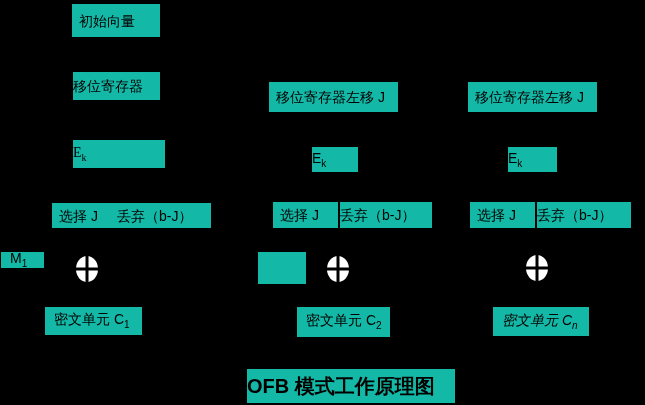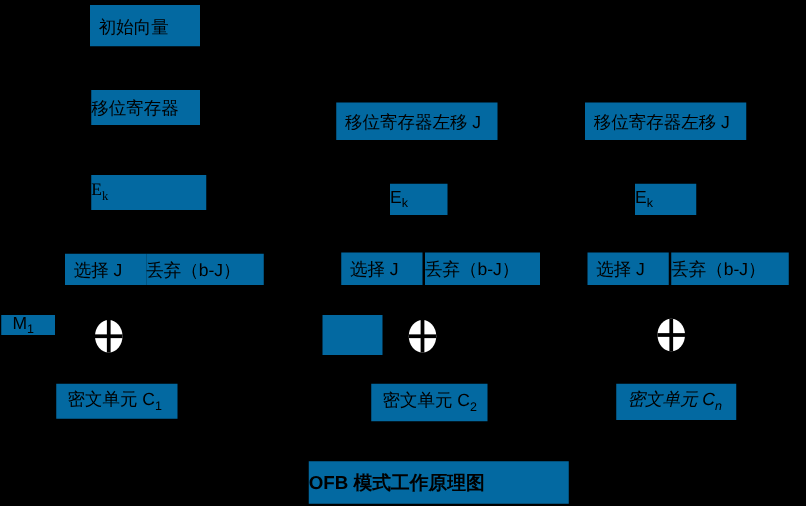--- a/index.html
+++ b/index.html
@@ -1,30 +1,30 @@
 <!DOCTYPE html>
 <html><head>
 <meta charset="utf-8">
 <style>
   html,body{margin:0;padding:0;background:#000;}
   .canvas{
     position:relative;width:645px;height:405px;background:#000000;
     font-family:"Liberation Sans",sans-serif;overflow:hidden;
   }
   .box{
-    position:absolute;background:#0369a1;color:#000000;
+    position:absolute;background:#14b8a6;color:#000000;
     display:flex;align-items:center;font-size:14px;line-height:1;
     white-space:nowrap;box-sizing:border-box;
   }
   .center{}
   .padl{padding-left:7px;}
   .padl9{padding-left:9px;}
   .serif{font-family:"Liberation Serif",serif;}
   sub{font-size:10px;line-height:1;}
-  .title-box{font-weight:bold;font-size:15px;}
+  .title-box{font-weight:bold;font-size:20px;}
   .xor{
     position:absolute;width:22px;height:26px;background:#ffffff;border-radius:50%;
   }
   .xor::before{
     content:"";position:absolute;left:50%;top:0;width:3px;height:100%;
     background:#000000;transform:translateX(-50%);
   }
   .xor::after{
     content:"";position:absolute;top:50%;left:0;height:3px;width:100%;
     background:#000000;transform:translateY(-50%);

